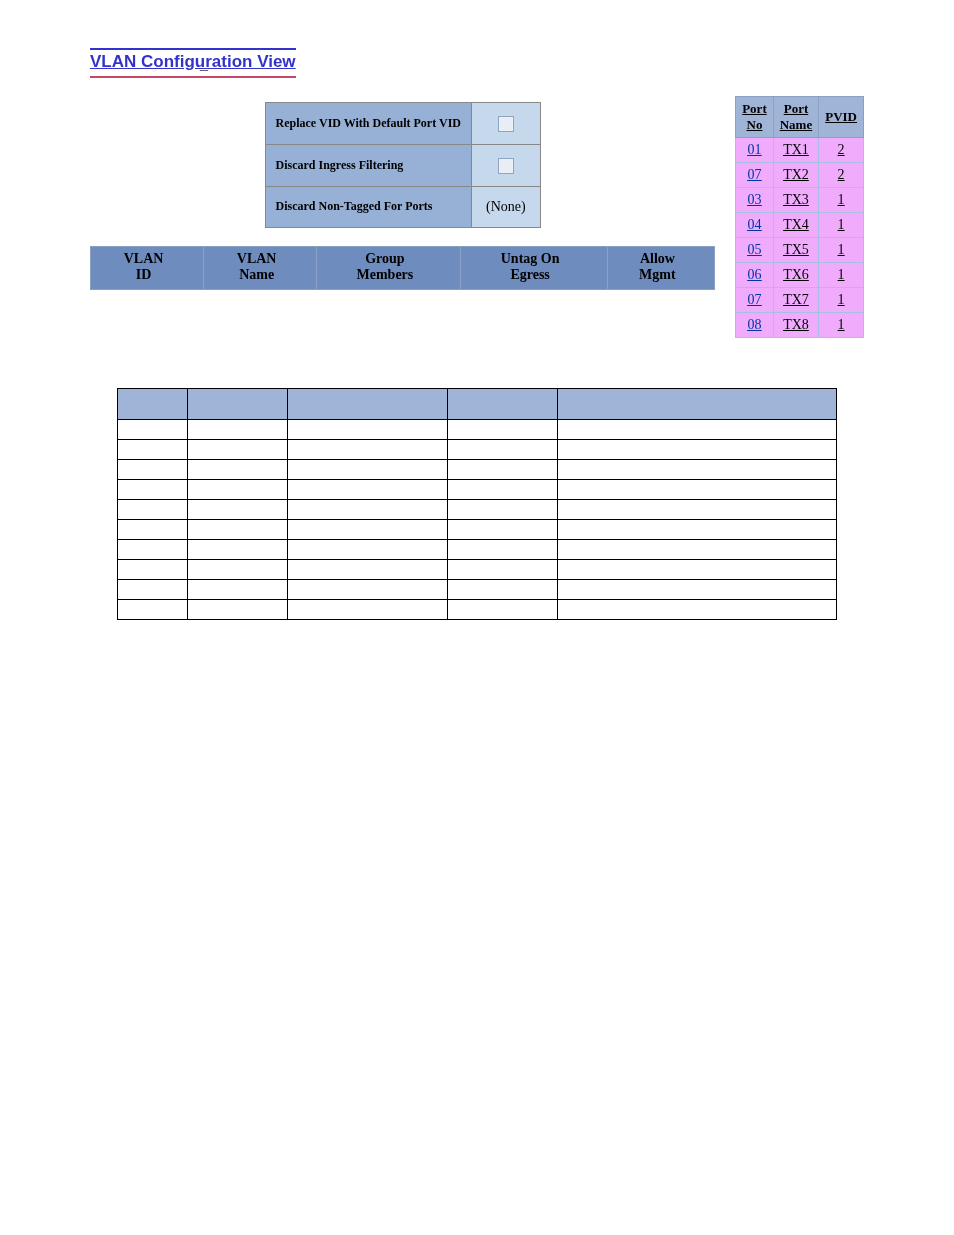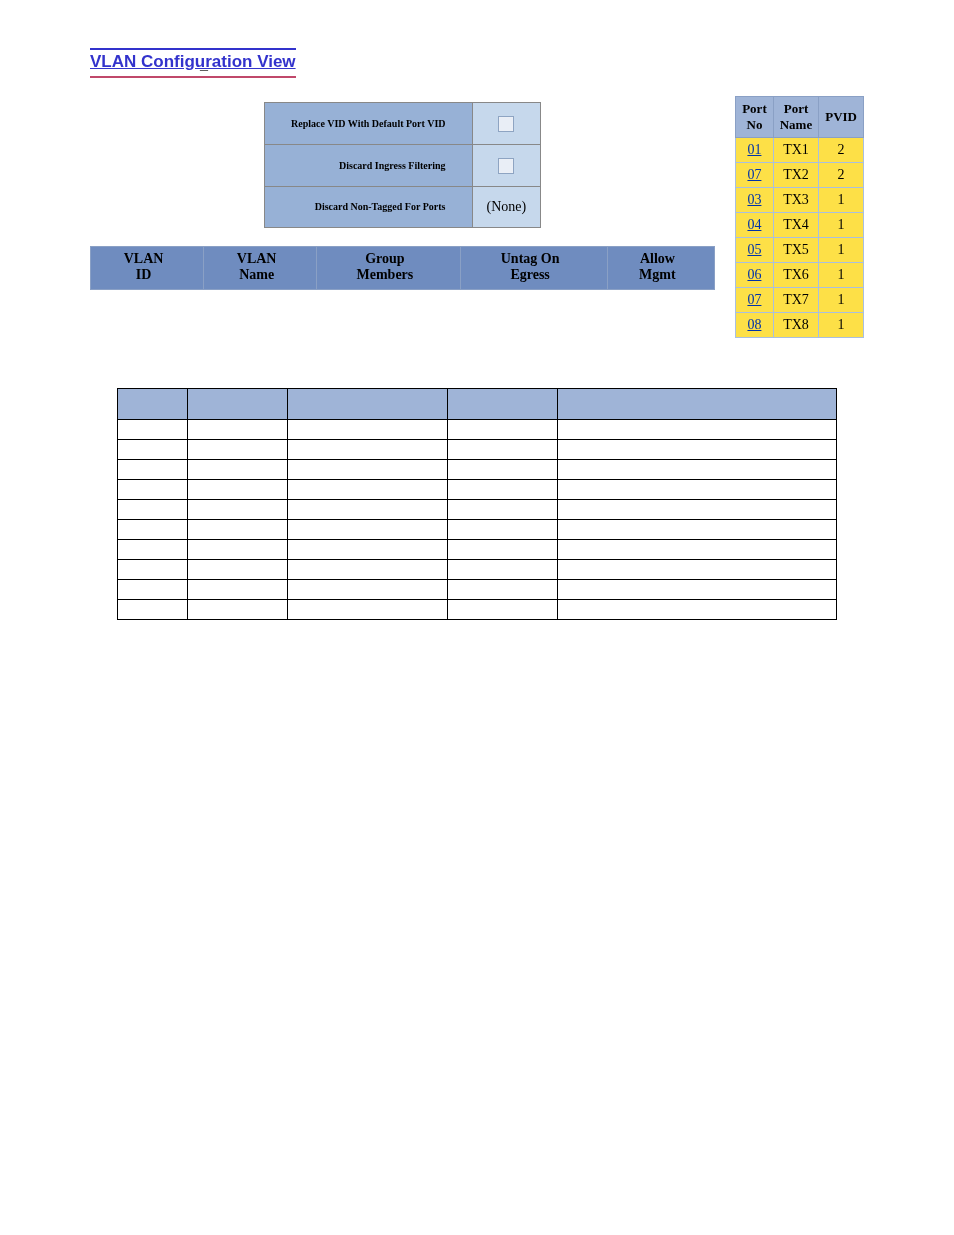--- a/index.html
+++ b/index.html
@@ -35,25 +35,25 @@
   .left-col { flex:1; }
   .right-col { flex:0 0 auto; }
 
   table.settings {
     border-collapse:collapse;
     margin: 6px auto 18px auto;
   }
   table.settings td.label {
     background:#97b1d6;
     border:1px solid #888;
-    padding:4px 26px;
-    text-align:right;
+    padding:4px 10px;
+    text-align:left;
     font-weight:700;
     font-family:"Times New Roman",serif;
-    font-size:10px;
+    font-size:12px;
     white-space:nowrap;
   }
   table.settings td.val {
     background:#c6d8ec;
     border:1px solid #888;
     padding:12px 14px;
     text-align:center;
     font-family:"Times New Roman",serif;
     font-size:14px;
   }
@@ -91,32 +91,33 @@
     border:1px solid #a9bfe0;
     padding:6px 8px;
     font-family:"Times New Roman",serif;
     font-size:14px;
     text-align:center;
   }
 
   
   table.port {
     border-collapse:collapse;
+    text-decoration:underline;
   }
   table.port th {
     background:#9fb4d7;
     border:1px solid #8aa0c5;
     padding:4px 6px;
     font-family:"Times New Roman",serif;
     font-weight:700;
     font-size:13px;
     text-align:center;
   }
   table.port td {
-    background:#fde047;
+    background:#f0abfc;
     border:1px solid #a9bfe0;
     padding:4px 8px;
     font-family:"Times New Roman",serif;
     font-size:14px;
     text-align:center;
   }
   table.port td.portno {
     text-decoration:underline;
     color:#0033aa;
   }

